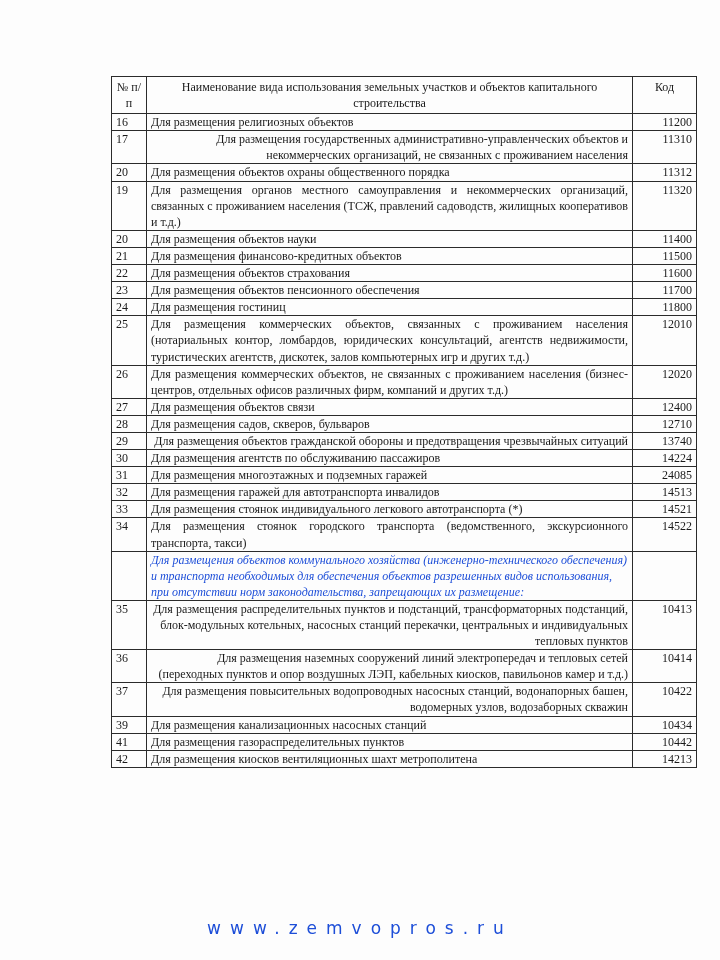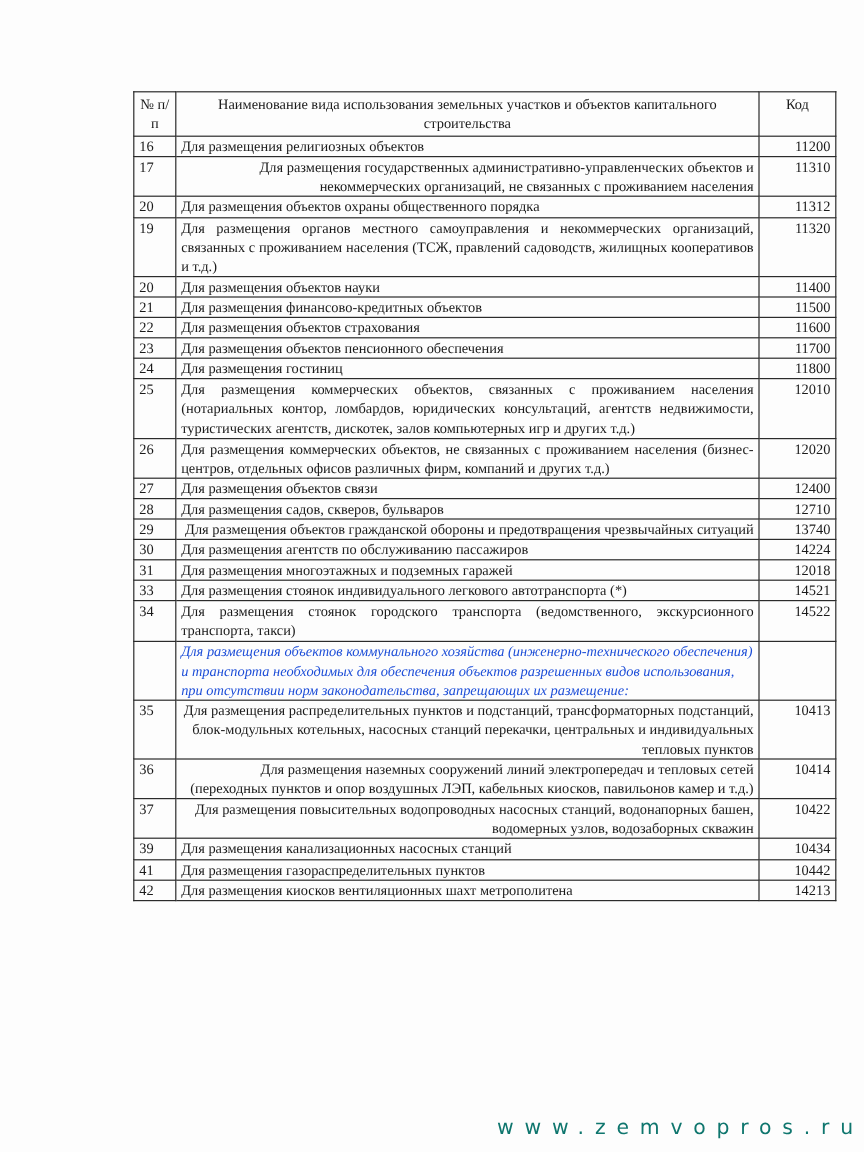--- a/index.html
+++ b/index.html
@@ -11,23 +11,23 @@
   table.main td, table.main th { border:1px solid #2b2b2b; padding:0 4px; vertical-align:top; }
   table.main th { font-weight:normal; text-align:center; padding-top:2px; padding-bottom:2px; }
   col.c-num { width:35px; }
   col.c-name { width:487px; }
   col.c-code { width:64px; }
   td.num { padding:0 2px; }
   td.code { text-align:right; }
   td.name { text-align:justify; }
   td.name.left { text-align:right; }
   td.italic { font-style:italic; text-align:left; color:#1d4ed8; }
-  .footer { position:absolute; left:0; width:720px; top:918px; text-align:right;
+  .footer { position:absolute; left:0; width:720px; top:918px; text-align:center;
             font-family:"DejaVu Sans", sans-serif; font-size:17px; letter-spacing:9px;
-            color:#0f766e;margin-top:12px; }
+            color:#1d4ed8; }
 </style>
 </head>
 <body>
 
 <div class="page">
   <table class="main">
     <colgroup>
         <col class="c-num">
         <col class="c-name">
         <col class="c-code">
@@ -111,21 +111,26 @@
           <td class="code">13740</td>
         </tr>
         <tr>
           <td class="num">30</td>
           <td class="name">Для размещения агентств по обслуживанию пассажиров</td>
           <td class="code">14224</td>
         </tr>
         <tr>
           <td class="num">31</td>
           <td class="name">Для размещения многоэтажных и подземных гаражей</td>
-          <td class="code">12018</td>
+          <td class="code">24085</td>
+        </tr>
+        <tr>
+          <td class="num">32</td>
+          <td class="name">Для размещения гаражей для автотранспорта инвалидов</td>
+          <td class="code">14513</td>
         </tr>
         <tr>
           <td class="num">33</td>
           <td class="name">Для размещения стоянок индивидуального легкового автотранспорта (*)</td>
           <td class="code">14521</td>
         </tr>
         <tr>
           <td class="num">34</td>
           <td class="name">Для размещения стоянок городского транспорта (ведомственного, экскурсионного транспорта, такси)</td>
           <td class="code">14522</td>

